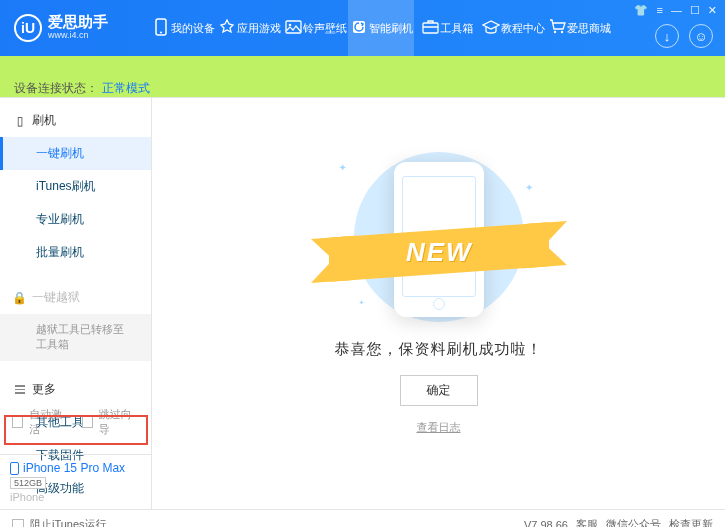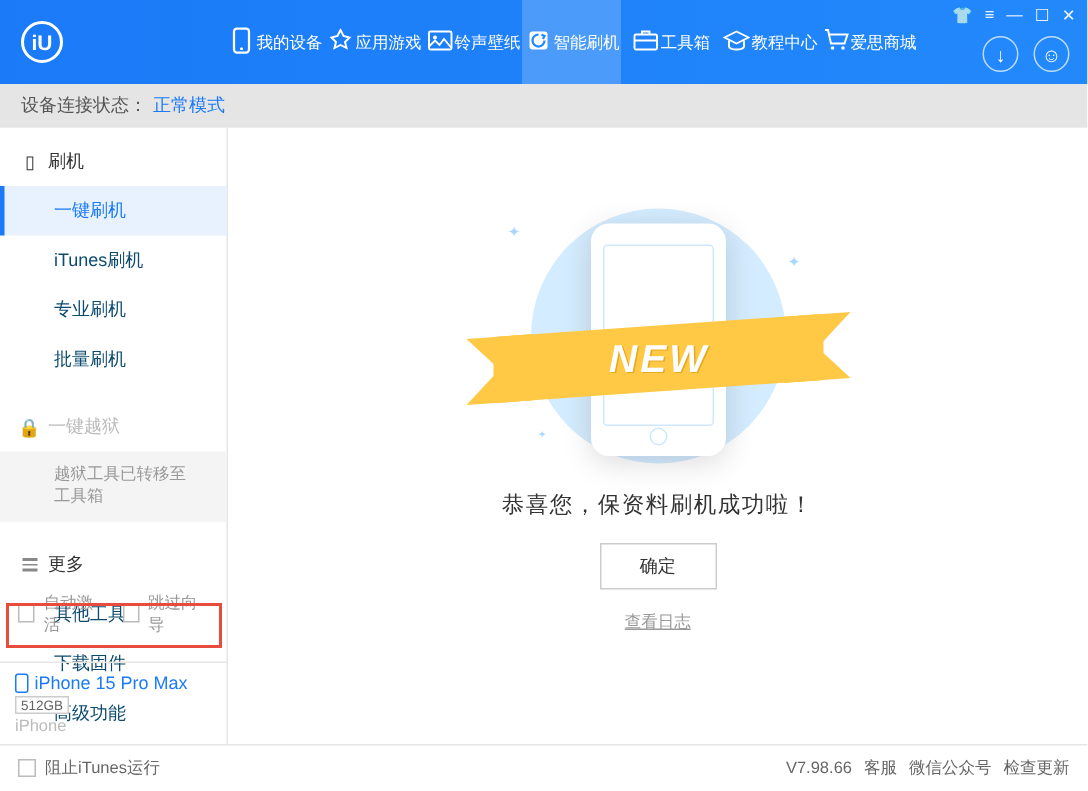--- a/index.html
+++ b/index.html
@@ -11,21 +11,21 @@
 .logo-txt .big{font-size:15px;font-weight:bold}
 .logo-txt .small{font-size:9px;opacity:.85}
 .nav{display:flex;flex:1;height:100%}
 .nav-item{width:66px;display:flex;flex-direction:row;align-items:center;justify-content:center;cursor:pointer;font-size:11px}
 .nav-item.active{background:rgba(255,255,255,.2)}
 .nav-icon{width:20px;height:20px;margin-bottom:3px;display:flex;align-items:center;justify-content:center}
 .window-ctrls{position:absolute;top:4px;right:8px;display:flex;gap:8px;font-size:11px}
 .window-ctrls span{cursor:pointer;opacity:.9}
 .header-right{position:absolute;right:12px;top:24px;display:flex;gap:10px}
 .circ-btn{width:24px;height:24px;border:1.5px solid rgba(255,255,255,.7);border-radius:50%;display:flex;align-items:center;justify-content:center;cursor:pointer;font-size:13px}
-.status-bar{height:29px;background:#e5e5e5;border-bottom:1px solid #e5e5e5;display:flex;align-items:center;padding:0 14px;font-size:12px;color:#555}
+.status-bar{height:42px;background:#bef264;border-bottom:1px solid #e5e5e5;display:flex;align-items:flex-end;padding:0 14px;font-size:12px;color:#555}
 .status-bar .val{color:#1a7af8;margin-left:4px}
 .body{display:flex;height:411px}
 .sidebar{width:152px;border-right:1px solid #e5e5e5;display:flex;flex-direction:column;font-size:12px;color:#555;position:relative}
 .side-grp{padding:6px 0}
 .side-head{display:flex;align-items:center;gap:6px;padding:8px 14px;color:#333;font-size:12px}
 .side-head .icon{width:12px;display:flex;justify-content:center}
 .side-item{padding:8px 14px 8px 36px;cursor:pointer;color:#0c4a6e}
 .side-item.active{background:#e8f2ff;border-left:3px solid #1a7af8;color:#1a7af8;padding-left:33px}
 .side-item.sub{padding-left:36px;color:#999;font-size:11px;line-height:1.4;background:#f4f4f4}
 .lock-ic{color:#ccc}
@@ -58,20 +58,24 @@
 .f-right{display:flex;align-items:center;gap:8px}
 .f-right span{cursor:pointer}
 .hamb{display:flex;flex-direction:column;gap:2px}.hamb i{width:10px;height:1.5px;background:#888;display:block}
 </style>
 </head>
 <body>
 
 <div class="header">
   <div class="logo-area">
     <div class="logo-circle">iU</div>
+    <div class="logo-txt">
+      <span class="big">爱思助手</span>
+      <span class="small">www.i4.cn</span>
+    </div>
   </div>
   <div class="nav">
     <div class="nav-item">
         <div class="nav-icon">
           <svg width="16" height="18" viewBox="0 0 16 18">
             <rect x="3" y="1" width="10" height="16" rx="2" fill="none" stroke="#fff" stroke-width="1.5"></rect>
             <circle cx="8" cy="14.5" r="1" fill="#fff"></circle>
           </svg>
         </div>
         <span>我的设备</span>

